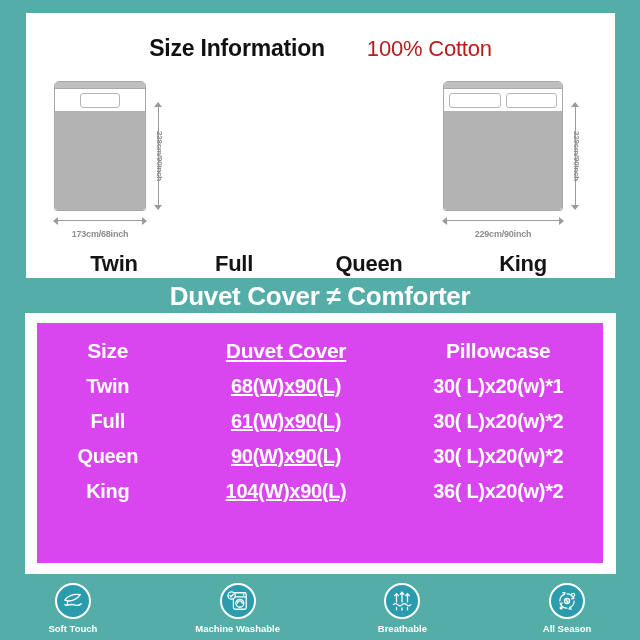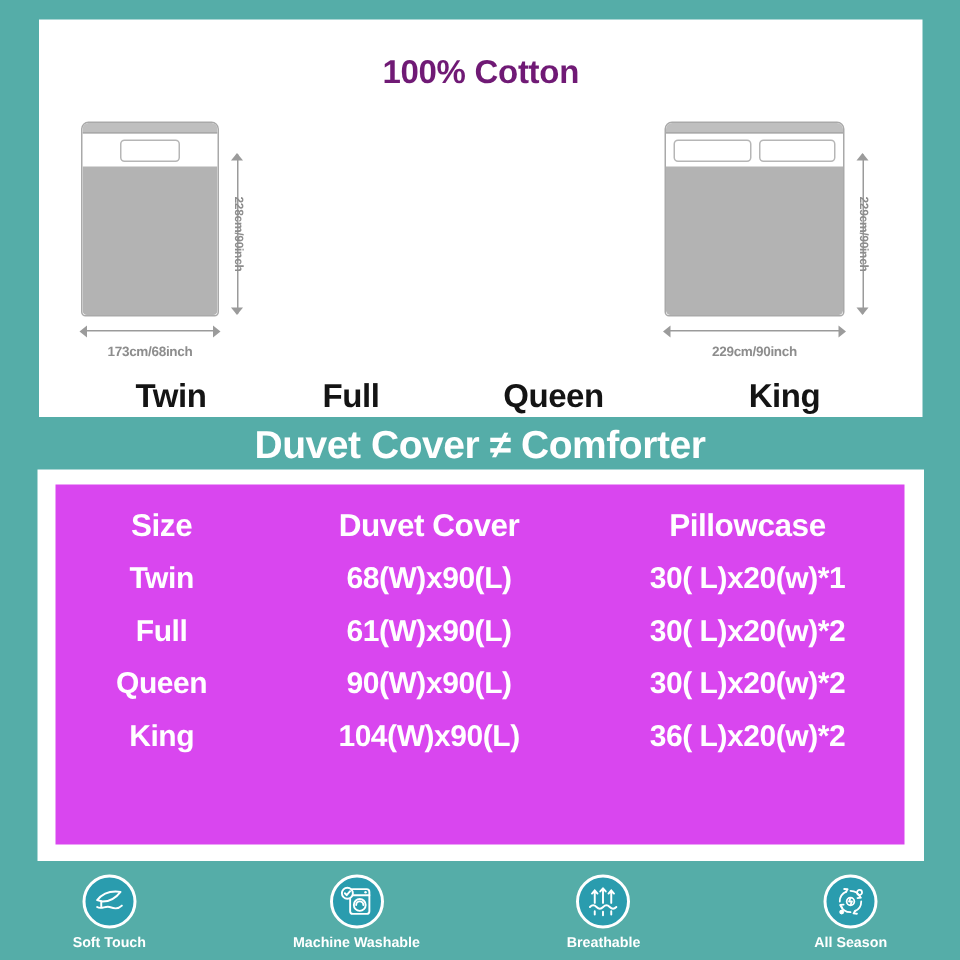--- a/index.html
+++ b/index.html
@@ -19,21 +19,21 @@
   #headline-row {
     position: absolute; left: 0; top: 22px; width: 100%;
     display: flex; justify-content: center; align-items: baseline;
     gap: 42px;
   }
   #size-info-title {
     font-size: 23px; font-weight: bold; color: #111111;
     letter-spacing: -0.2px;
   }
   #cotton-badge {
-    font-size: 22px; font-weight: bold; color: #701a75;
+    font-size: 22px; font-weight: normal; color: #b91c1c;
     letter-spacing: -0.2px;
   }
 
   
   #beds-row {
     position: absolute; left: 28px; top: 68px;
     width: 533px; height: 170px;
     display: flex; align-items: flex-start; justify-content: space-between;
   }
   .bed-unit { position: relative; height: 170px; }
@@ -147,21 +147,21 @@
     width: 100%; border-collapse: collapse;
   }
   table#size-table th, table#size-table td {
     color: #ffffff; font-weight: bold;
     padding: 6px 0;
     letter-spacing: -0.3px;
   }
   table#size-table th { font-size: 21px; }
   table#size-table td { font-size: 20px; }
   .col-size { width: 25%; text-align: center; }
-  .col-duvet { width: 38%; text-align: center; }
+  .col-duvet { width: 38%; text-align: center; text-decoration: underline; }
   .col-pillow { width: 37%; text-align: center; }
 
   
   #features {
     position: absolute; left: 0; bottom: 0; width: 640px; height: 64px;
     display: flex; align-items: center; justify-content: space-around;
     padding: 0 14px;
     gap: 47px;
   }
   .feature {
@@ -180,20 +180,21 @@
     font-size: 9.5px; font-weight: bold; color: #ffffff;
     letter-spacing: 0px; white-space: nowrap;
   }
 </style>
 </head>
 <body>
 
 <div id="size-card">
 
   <div id="headline-row">
+    <div id="size-info-title">Size Information</div>
     <div id="cotton-badge">100% Cotton</div>
   </div>
 
   <div id="beds-row">
       <div class="bed-unit" style="width: 116px;">
         <div class="bed-fig">
           <div class="bed-frame" style="width: 92px; height: 130px;">
             <div class="bed-headboard"></div>
             <div class="pillow-strip">
               <div class="pillow" style="flex: 0 0 50%; margin: 0px auto;"></div>

